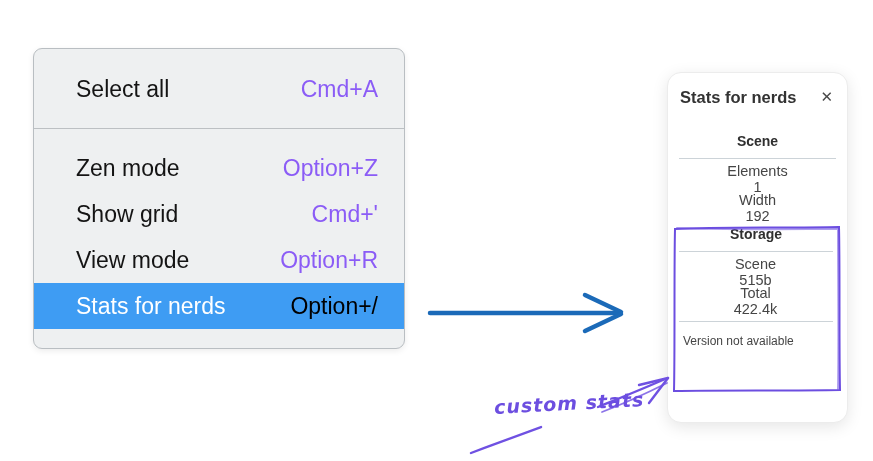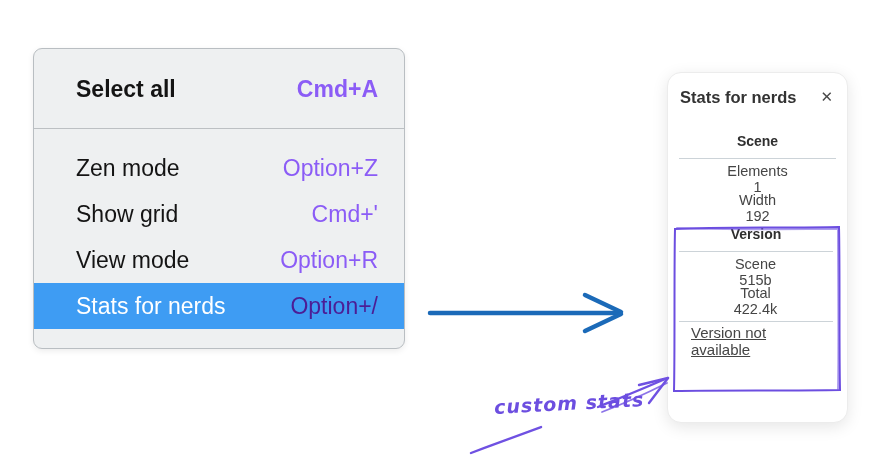--- a/index.html
+++ b/index.html
@@ -13,24 +13,24 @@
     box-shadow: 0 2px 6px rgba(0,0,0,0.08);
     overflow: hidden;
   }
   .menu-group-1 { padding: 18px 0 17px 0; }
   .menu-separator { border-top: 1px solid #bcc0c3; }
   .menu-group-2 { padding: 16px 0 20px 0; }
   .menu-item {
     height: 46px; display: flex; align-items: center; justify-content: space-between;
     padding: 0 26px 0 42px; font-size: 23px; color: #141414; cursor: default;
   }
-  .menu-group-1 .menu-item { height: 44px; font-weight: bold; }
+  .menu-group-1 .menu-item { height: 44px; }
   .menu-item .shortcut { color: #8b5cf6; }
   .menu-item.highlighted { background: #3e9cf3; color: #ffffff; }
-  .menu-item.highlighted .shortcut { color: #4c1d95; }
+  .menu-item.highlighted .shortcut { color: #000000; }
 
   
   .flow-arrow { position: absolute; left: 425px; top: 288px; }
 
   
   .panel {
     position: absolute; left: 667px; top: 72px; width: 181px; height: 351px;
     background: #ffffff; border: 1px solid #ececec; border-radius: 14px;
     box-shadow: 0 4px 16px rgba(0,0,0,0.10);
     color: #454545; padding: 13px 0 8px 0;
@@ -54,21 +54,21 @@
     height: 29px; padding: 0 11px; font-size: 14.5px; flex-direction: column;
   }
   .stat-row .stat-value { color: #454545; }
 
   .sv-box { position: relative; margin: 5px 8px 0 5px; padding-bottom: 4px; }
   .sv-box .section-header { margin-top: 5px; }
   .sv-box .hr { margin: 7px 6px 4px 6px; }
   .sv-box .stat-row { padding: 0 7px 0 6px; }
   .sketch-rect { position: absolute; left: -2px; top: -2px; pointer-events: none; }
   .version-header { margin-top: 8px; }
-  .version-note { font-size: 15px; padding: 0 18px; height: 29px; display: flex; align-items: center; text-decoration: underline; }
+  .version-note { font-size: 12px; padding: 0 10px; height: 29px; display: flex; align-items: center; }
 
   
   .annotation-arrow { position: absolute; left: 425px; top: 365px; }
   .annotation-label {
     position: absolute; left: 494px; top: 392px;
     font-family: "DejaVu Sans", sans-serif; font-style: italic; font-weight: bold;
     font-size: 19px; letter-spacing: 1px; color: #6c4ee0;
     transform: rotate(-3deg);
   }
 </style>
@@ -132,21 +132,21 @@
 
   <div class="sv-box">
     <svg class="sketch-rect" width="172" height="170" viewBox="0 0 172 170">
       <g stroke="#6c4ee0" stroke-width="2" fill="none" stroke-linecap="round">
         <path d="M4,5 C48,3 120,4 168,3 C169,44 168,120 169,166 C120,167 50,166 3,167 C4,122 3,50 4,5 Z"></path>
         <path d="M6,4 C60,6 130,5 167,5 C167,50 168,118 167,165" opacity="0.55"></path>
       </g>
     </svg>
 
     <div>
-      <div class="section-header">Version</div>
+      <div class="section-header">Storage</div>
       <div class="hr"></div>
       <div class="stat-row">
         <span>Scene</span>
         <span class="stat-value">515b</span>
       </div>
       <div class="stat-row">
         <span>Total</span>
         <span class="stat-value">422.4k</span>
       </div>
     </div>

